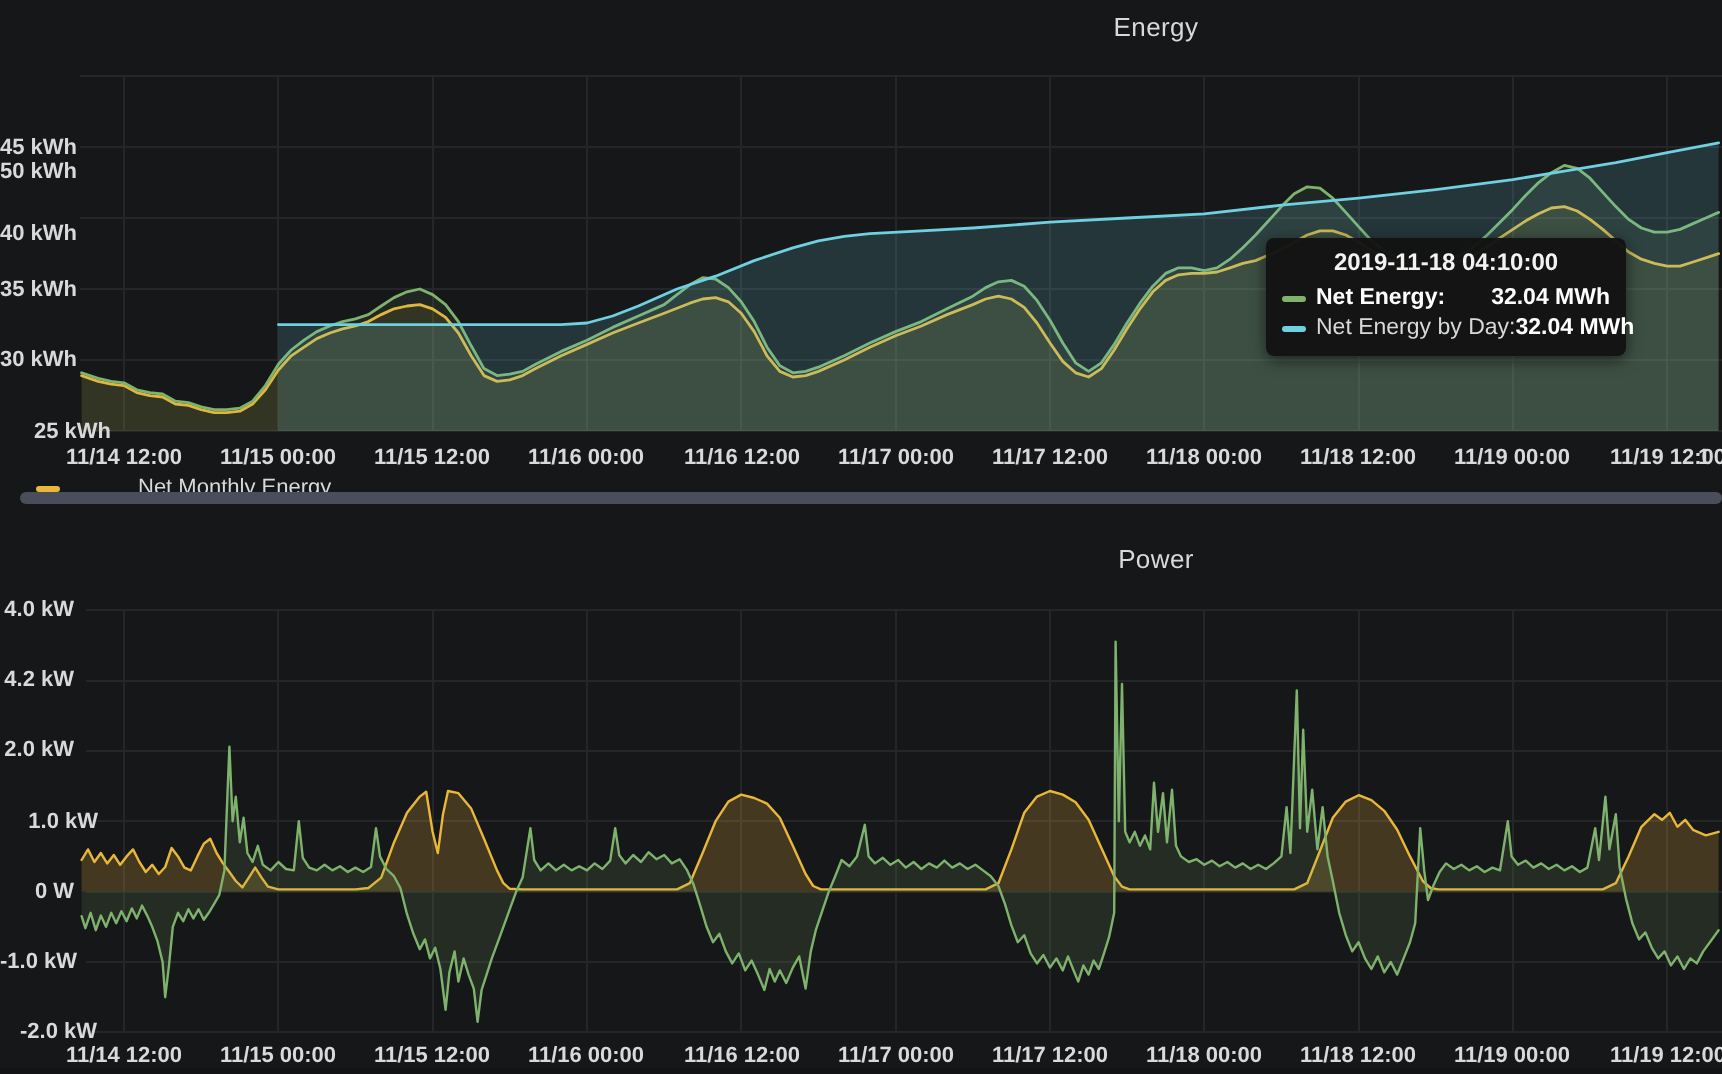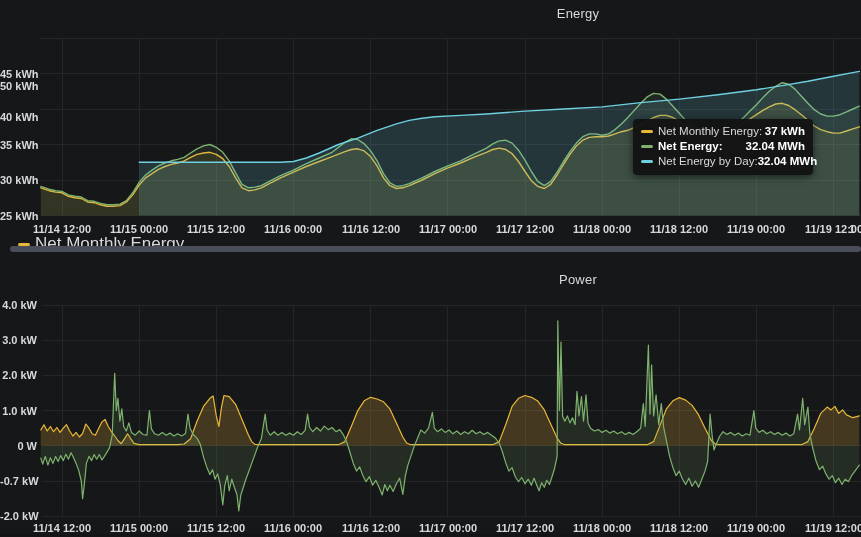--- a/index.html
+++ b/index.html
@@ -17,21 +17,21 @@
   #power-title{top:272px;}
   #chart-svg{position:absolute;left:0;top:0;}
   .ylabel,.xlabel{
     position:absolute;color:#d8d9da;font-size:11px;font-weight:600;line-height:14px;
     white-space:nowrap;
   }
   .ylabel{width:37px;text-align:right;}
   .xlabel{width:76px;text-align:center;}
   #energy-legend{
     position:absolute;left:18px;top:237px;height:14px;display:flex;align-items:center;
-    color:#d8d9da;font-size:17px;
+    color:#d8d9da;font-size:11px;gap:34px;
   }
   #energy-legend .legend-dash{width:12px;height:3px;border-radius:1.5px;margin-right:5px;}
   #scrollbar{
     position:absolute;left:10px;top:246px;width:851px;height:6px;border-radius:3px;
     background:#4a4d5a;
   }
   #bottom-strip{position:absolute;left:0;top:534px;width:861px;height:3px;background:#131416;}
   #tooltip{
     position:absolute;left:633px;top:119px;width:180px;
     background:rgba(18,18,18,0.96);border-radius:4px;
@@ -100,21 +100,21 @@
     <path d="M40.8 458.1L42.7 464.1L45.3 456.4L47.9 465.1L50.4 457.8L53.0 463.4L55.6 456.4L58.1 461.6L60.7 455.6L63.3 460.6L65.9 454.2L68.4 459.2L71.0 452.8L73.6 457.8L76.1 463.4L78.7 470.4L81.3 481.0L82.6 498.6L84.5 482.7L86.4 463.4L89.0 456.4L91.6 460.6L94.2 454.6L96.7 459.2L99.3 454.6L101.9 459.9L104.4 456.4L107.0 452.1L109.6 447.6L112.2 435.2L114.7 373.3L116.3 410.6L117.9 398.3L119.9 421.2L121.8 408.9L123.7 426.5L126.3 431.0L128.9 422.9L131.4 432.4L135.3 435.2L139.2 431.0L143.0 434.5L146.9 435.2L149.4 410.6L151.4 428.9L154.6 433.8L158.4 435.2L162.3 432.4L166.2 435.2L170.0 433.1L173.9 436.0L177.7 433.8L181.6 436.0L185.5 433.5L188.0 414.1L190.0 428.2L193.2 434.5L197.0 438.1L200.2 444.0L203.5 457.1L206.7 466.9L209.9 474.6L212.5 469.7L215.0 479.2L217.6 473.9L220.2 484.5L222.8 504.9L224.7 486.2L227.3 475.7L229.2 490.8L231.8 479.2L234.3 487.3L236.9 494.3L238.8 510.9L240.8 495.0L243.3 487.3L245.9 479.2L248.5 472.2L251.7 463.4L254.9 454.6L258.1 445.8L261.3 438.8L265.2 414.1L267.1 430.0L270.3 435.2L274.2 431.7L278.0 435.2L281.9 432.4L285.8 435.2L289.6 433.1L293.5 435.2L297.3 431.7L301.2 434.5L305.1 430.3L307.6 414.1L309.6 427.5L312.8 431.7L316.6 427.5L320.5 431.0L324.3 426.1L328.2 429.6L332.1 427.5L335.9 431.7L339.8 429.6L343.6 435.2L346.8 442.3L350.1 452.8L353.3 463.4L356.5 471.1L359.7 466.9L362.9 475.7L366.1 481.7L369.4 476.7L372.6 485.2L375.8 480.3L379.0 487.3L382.2 495.0L384.8 484.5L387.4 490.8L389.9 485.2L393.1 491.5L396.4 483.8L399.6 478.2L402.8 494.3L405.4 475.7L407.9 465.1L411.1 455.6L414.4 445.8L417.6 438.1L420.8 430.0L424.7 433.1L428.5 428.2L432.4 412.4L434.3 428.2L437.5 431.7L441.4 428.9L445.2 432.4L449.1 430.0L452.9 433.8L456.8 431.0L460.7 434.5L464.5 431.7L468.4 433.8L472.2 430.3L476.1 433.8L479.9 431.7L483.8 434.5L487.7 432.4L491.5 435.2L495.4 438.1L499.2 443.0L502.5 452.1L505.7 462.7L508.9 471.1L512.1 467.6L515.3 476.7L518.5 481.7L521.7 477.5L525.0 483.8L528.2 479.2L531.4 485.2L534.0 478.2L536.5 484.5L539.1 490.8L541.7 482.7L544.3 487.3L546.8 480.3L549.4 484.5L552.0 476.7L554.5 468.7L557.1 456.4L557.8 320.9L559.4 410.6L561.0 342.0L562.6 415.9L564.8 421.2L567.4 415.9L570.0 422.9L572.5 417.7L575.1 424.7L577.0 391.3L579.0 415.9L581.5 396.6L583.5 421.2L586.0 394.8L588.0 422.9L590.5 428.2L594.4 431.0L598.3 429.6L602.1 432.4L606.0 430.3L609.8 433.1L613.7 431.0L617.6 433.8L621.4 431.7L625.3 434.5L629.1 432.4L633.0 434.5L636.8 431.7L640.7 428.2L643.3 403.6L645.2 426.5L648.4 345.2L650.0 414.1L651.6 364.9L653.6 415.9L656.1 394.8L658.7 424.7L661.3 403.6L663.8 428.2L666.4 440.5L669.6 456.4L672.9 467.6L676.1 475.7L679.3 471.1L682.5 479.2L685.7 484.5L688.9 478.2L692.1 486.2L695.4 481.0L698.6 487.3L701.8 479.2L705.0 471.1L707.6 461.6L710.1 414.1L712.1 435.2L714.0 450.0L716.6 443.0L719.8 436.0L723.0 431.7L726.9 434.5L730.7 432.4L734.6 435.2L738.4 433.1L742.3 436.0L746.2 433.8L750.0 435.2L753.9 410.6L755.8 428.2L759.0 432.4L762.9 430.3L766.7 433.8L770.6 431.7L774.4 434.5L778.3 432.4L782.2 435.2L786.0 433.1L789.9 436.0L793.7 433.8L797.6 414.1L799.5 430.0L802.7 398.3L804.7 424.7L807.9 407.1L809.8 433.5L813.0 449.3L816.2 461.6L819.5 469.7L822.7 466.2L825.9 473.9L829.1 479.2L832.3 475.7L835.5 482.7L838.7 478.2L842.0 484.5L845.2 479.2L848.4 481.7L851.6 475.7L855.5 470.4L859.3 465.1" fill="none" stroke="#7eb26d" stroke-width="1.2" stroke-linejoin="round" stroke-linecap="round"></path>
   </svg>
 
 <div class="panel-title" id="energy-title">Energy</div>
 <div id="energy-ylabels">
     <div class="ylabel" style="left: 0px; top: 31px; margin-top: 48px;">50 kWh</div>
     <div class="ylabel" style="left: 0px; top: 67px; text-align: center;">45 kWh</div>
     <div class="ylabel" style="left: 0px; top: 110px;">40 kWh</div>
     <div class="ylabel" style="left: 0px; top: 138px;">35 kWh</div>
     <div class="ylabel" style="left: 0px; top: 173px;">30 kWh</div>
-    <div class="ylabel" style="left: 0px; top: 209px; text-align: center;">25 kWh</div>
+    <div class="ylabel" style="left: 17px; top: 209px; text-align: center;">25 kWh</div>
   </div>
 <div id="energy-xlabels">
     <div class="xlabel" style="left: 24px; top: 222px;">11/14 12:00</div>
     <div class="xlabel" style="left: 101px; top: 222px;">11/15 00:00</div>
     <div class="xlabel" style="left: 178px; top: 222px;">11/15 12:00</div>
     <div class="xlabel" style="left: 255px; top: 222px;">11/16 00:00</div>
     <div class="xlabel" style="left: 333px; top: 222px;">11/16 12:00</div>
     <div class="xlabel" style="left: 410px; top: 222px;">11/17 00:00</div>
     <div class="xlabel" style="left: 487px; top: 222px;">11/17 12:00</div>
     <div class="xlabel" style="left: 564px; top: 222px;">11/18 00:00</div>
@@ -126,48 +126,44 @@
 
 <div id="energy-legend">
   <span class="legend-dash" style="background: rgb(234, 184, 57);"></span>
   <span>Net Monthly Energy</span>
 </div>
 <div id="scrollbar"></div>
 
 <div class="panel-title" id="power-title">Power</div>
 <div id="power-ylabels">
     <div class="ylabel" style="left: 0px; top: 298px;">4.0 kW</div>
-    <div class="ylabel" style="left: 0px; top: 333px;">3.0 kW</div>
+    <div class="ylabel" style="left: 0px; top: 333px;">4.2 kW</div>
     <div class="ylabel" style="left: 0px; top: 368px; text-align: right;">2.0 kW</div>
-    <div class="ylabel" style="left: 0px; top: 404px;">1.0 kW</div>
+    <div class="ylabel" style="left: 0px; top: 404px; padding-left: 12px;">1.0 kW</div>
     <div class="ylabel" style="left: 0px; top: 439px;">0 W</div>
-    <div class="ylabel" style="left: 0px; top: 474px;">-0.7 kW</div>
-    <div class="ylabel" style="left: 0px; top: 509px;">-2.0 kW</div>
+    <div class="ylabel" style="left: 0px; top: 474px;">-1.0 kW</div>
+    <div class="ylabel" style="left: 0px; top: 509px; padding-left: 10px;">-2.0 kW</div>
   </div>
 <div id="power-xlabels">
     <div class="xlabel" style="left: 24px; top: 521px;">11/14 12:00</div>
     <div class="xlabel" style="left: 101px; top: 521px;">11/15 00:00</div>
     <div class="xlabel" style="left: 178px; top: 521px;">11/15 12:00</div>
     <div class="xlabel" style="left: 255px; top: 521px;">11/16 00:00</div>
     <div class="xlabel" style="left: 333px; top: 521px;">11/16 12:00</div>
     <div class="xlabel" style="left: 410px; top: 521px;">11/17 00:00</div>
     <div class="xlabel" style="left: 487px; top: 521px;">11/17 12:00</div>
     <div class="xlabel" style="left: 564px; top: 521px;">11/18 00:00</div>
     <div class="xlabel" style="left: 641px; top: 521px;">11/18 12:00</div>
     <div class="xlabel" style="left: 718px; top: 521px;">11/19 00:00</div>
     <div class="xlabel" style="left: 796px; top: 521px;">11/19 12:00</div>
   </div>
 <div id="bottom-strip"></div>
 
 <div id="tooltip">
-  <div class="tt-row">
-    <span class="tt-dash" style="background: rgb(234, 184, 57);"></span>
-    <span class="tt-label">Net Monthly Energy:</span>
-    <span class="tt-value">37 kWh</span>
-  </div>
+  <div class="tt-time">2019-11-18 04:10:00</div>
   <div class="tt-row bold">
     <span class="tt-dash" style="background: rgb(126, 178, 109);"></span>
     <span class="tt-label">Net Energy:</span>
     <span class="tt-value">32.04 MWh</span>
   </div>
   <div class="tt-row">
     <span class="tt-dash" style="background: rgb(110, 208, 224);"></span>
     <span class="tt-label">Net Energy by Day:</span>
     <span class="tt-value">32.04 MWh</span>
   </div>

